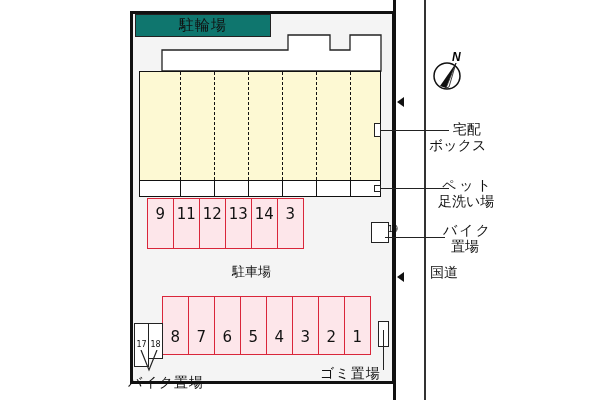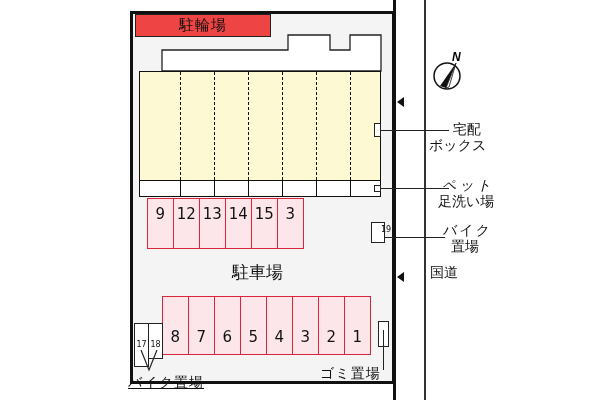--- a/index.html
+++ b/index.html
@@ -1,20 +1,20 @@
 <!DOCTYPE html>
 <html><head>
 <meta charset="utf-8">
 <style>
   html, body { margin:0; padding:0; background:#ffffff; }
   body { width:600px; height:400px; position:relative; overflow:hidden;
          font-family:"DejaVu Sans", "Liberation Sans", sans-serif; color:#111; }
   .abs { position:absolute; box-sizing:border-box; }
   #site { left:130px; top:11px; width:265px; height:373px; border:3px solid #111; background:#f4f4f4; }
-  #title-box { left:135px; top:14px; width:136px; height:23px; border:1.5px solid #222; background:#ef4444;
+  #title-box { left:135px; top:14px; width:136px; height:23px; border:1.5px solid #222; background:#0f766e;
                font-size:15px; line-height:20px; text-align:center; letter-spacing:1px; }
   .yellow { background:#fdf9d3; }
   #bldg { left:139px; top:71px; width:242px; height:110px; border:1.5px solid #111; }
   #strip { left:139px; top:180px; width:242px; height:17px; border:1.5px solid #111; background:#fff; }
   .dash { position:absolute; top:0; bottom:0; width:0; border-left:1.5px dashed #111; }
   .solid { position:absolute; top:0; bottom:0; width:0; border-left:1.5px solid #111; }
   .row { display:flex; }
   .cell { box-sizing:border-box; border:1.5px solid #d9263a; margin-left:-1.5px; background:#fde6ea;
           text-align:center; font-size:15px; }
   #row-top { left:148px; top:198px; height:51px; }
@@ -56,30 +56,30 @@
   <span class="solid" style="left:142px"></span>
   <span class="solid" style="left:176px"></span>
   <span class="solid" style="left:210px"></span>
 </div>
 
 <div class="abs small-box" style="left:374px;top:123px;width:7px;height:14px;"></div>
 <div class="abs small-box" style="left:374px;top:185px;width:7px;height:7px;"></div>
 
 <div id="row-top" class="abs row">
   <div class="cell">9</div>
+  <div class="cell">11</div>
   <div class="cell">12</div>
   <div class="cell">13</div>
   <div class="cell">14</div>
-  <div class="cell">15</div>
   <div class="cell">3</div>
 </div>
 
-<div class="abs small-box" style="left:371px;top:222px;width:14px;height:21px;line-height:14px;text-align:left;padding-left:9px;">19</div>
+<div class="abs small-box" style="left:371px;top:222px;width:14px;height:21px;line-height:14px;text-align:left;padding-left:16px;">19</div>
 
-<div class="abs label" style="left:232px;top:264px;font-size:17px;">駐車場</div>
+<div class="abs label" style="left:232px;top:264px;font-size:13px;">駐車場</div>
 
 <div id="row-bot" class="abs row">
   <div class="cell">8</div>
   <div class="cell">7</div>
   <div class="cell">6</div>
   <div class="cell">5</div>
   <div class="cell">4</div>
   <div class="cell">3</div>
   <div class="cell">2</div>
   <div class="cell">1</div>
@@ -106,22 +106,22 @@
 <div class="abs vline" style="left:383px;top:330px;height:40px;"></div>
 <svg class="abs" style="left:130px;top:350px;" width="40" height="22">
   <polyline points="11,0 19,20 27,0" fill="none" stroke="#222" stroke-width="1.2"></polyline>
 </svg>
 
 <div class="abs label" style="left:441px;top:121px;text-align:center;">
   <div style="padding-left:6px;">宅配</div>
   <div style="margin-left:-12px;">ボックス</div>
 </div>
 <div class="abs label" style="left:442px;top:177px;">
-  <div style="letter-spacing:3px;font-style:italic;">ペット</div>
+  <div style="letter-spacing:3px;">ペット</div>
   <div style="margin-left:-4px;">足洗い場</div>
 </div>
 <div class="abs label" style="left:443px;top:222px;">
   <div style="letter-spacing:2px;">バイク</div>
   <div style="padding-left:8px;">置場</div>
 </div>
 <div class="abs label" style="left:430px;top:264px;">国道</div>
-<div class="abs label" style="left:128px;top:374px;letter-spacing:1px;text-decoration:underline;">バイク置場</div>
+<div class="abs label" style="left:128px;top:374px;letter-spacing:1px;">バイク置場</div>
 <div class="abs label" style="left:320px;top:365px;letter-spacing:1px;">ゴミ置場</div>
 
 </body></html>

